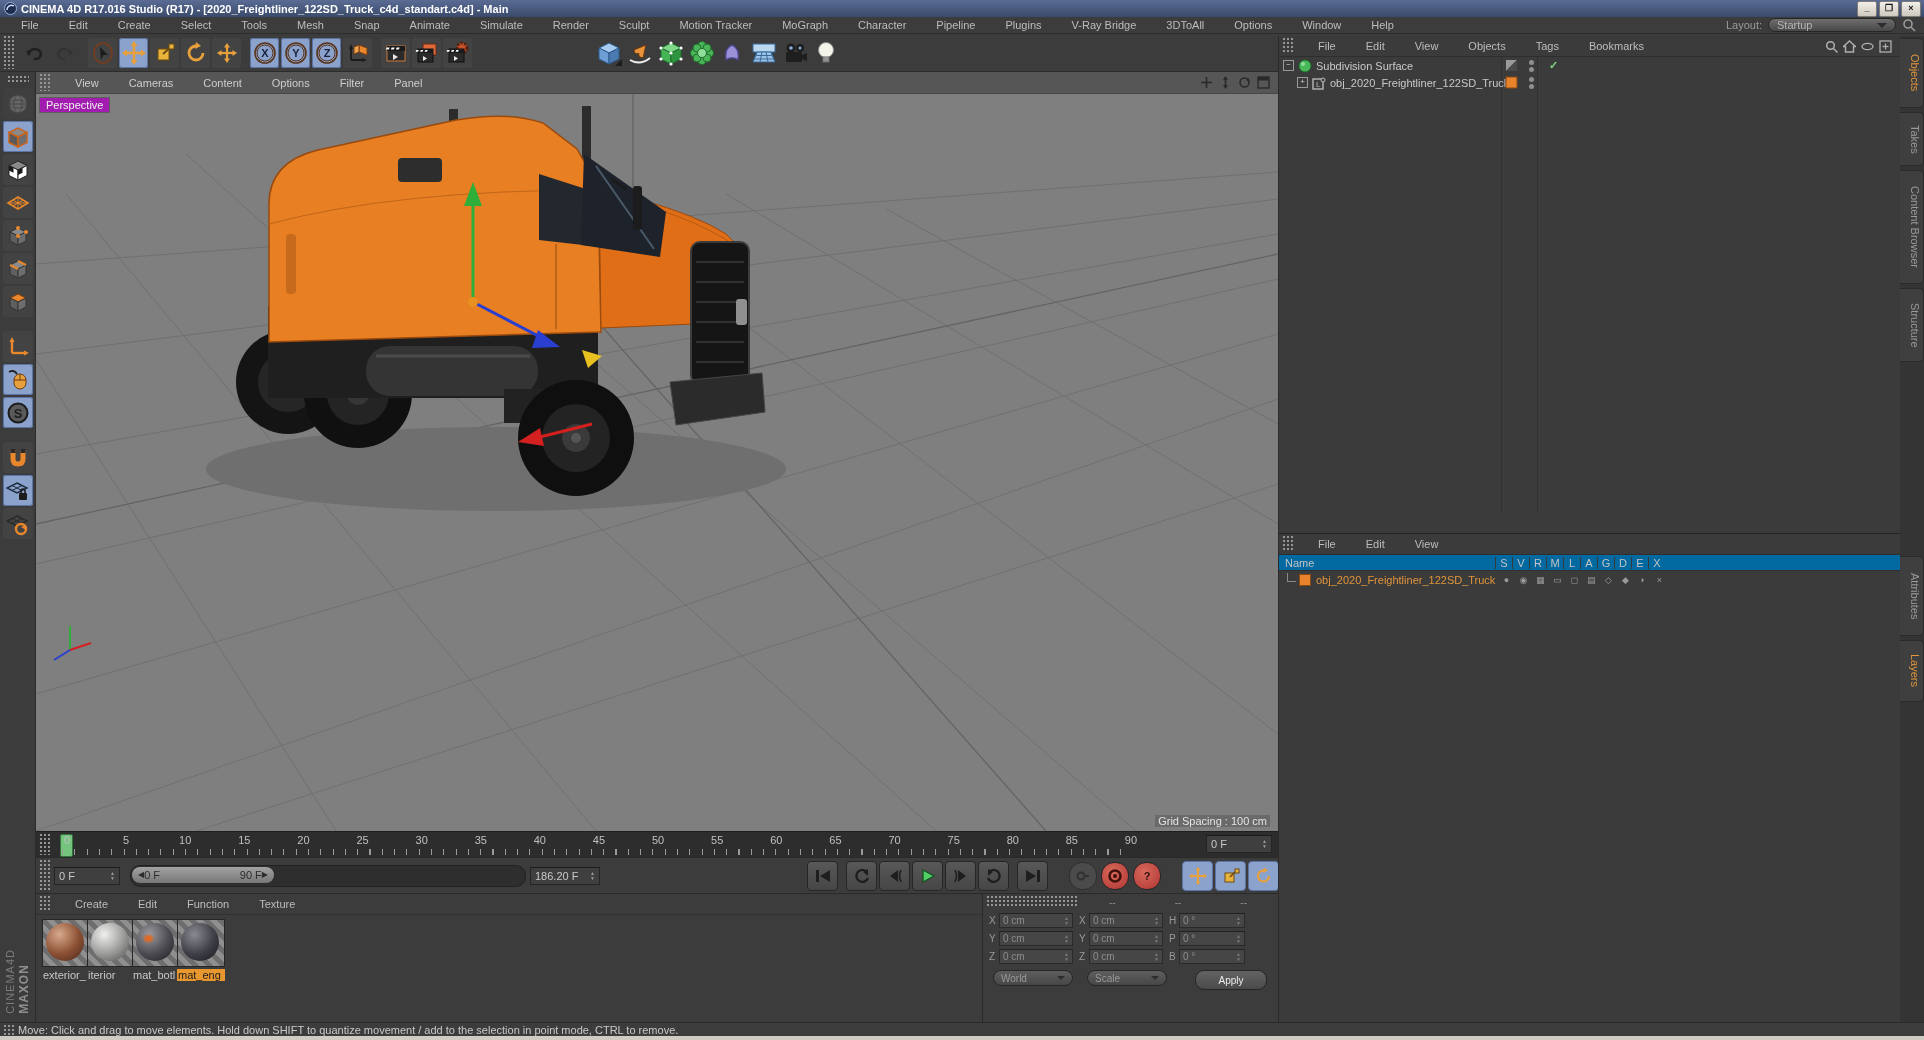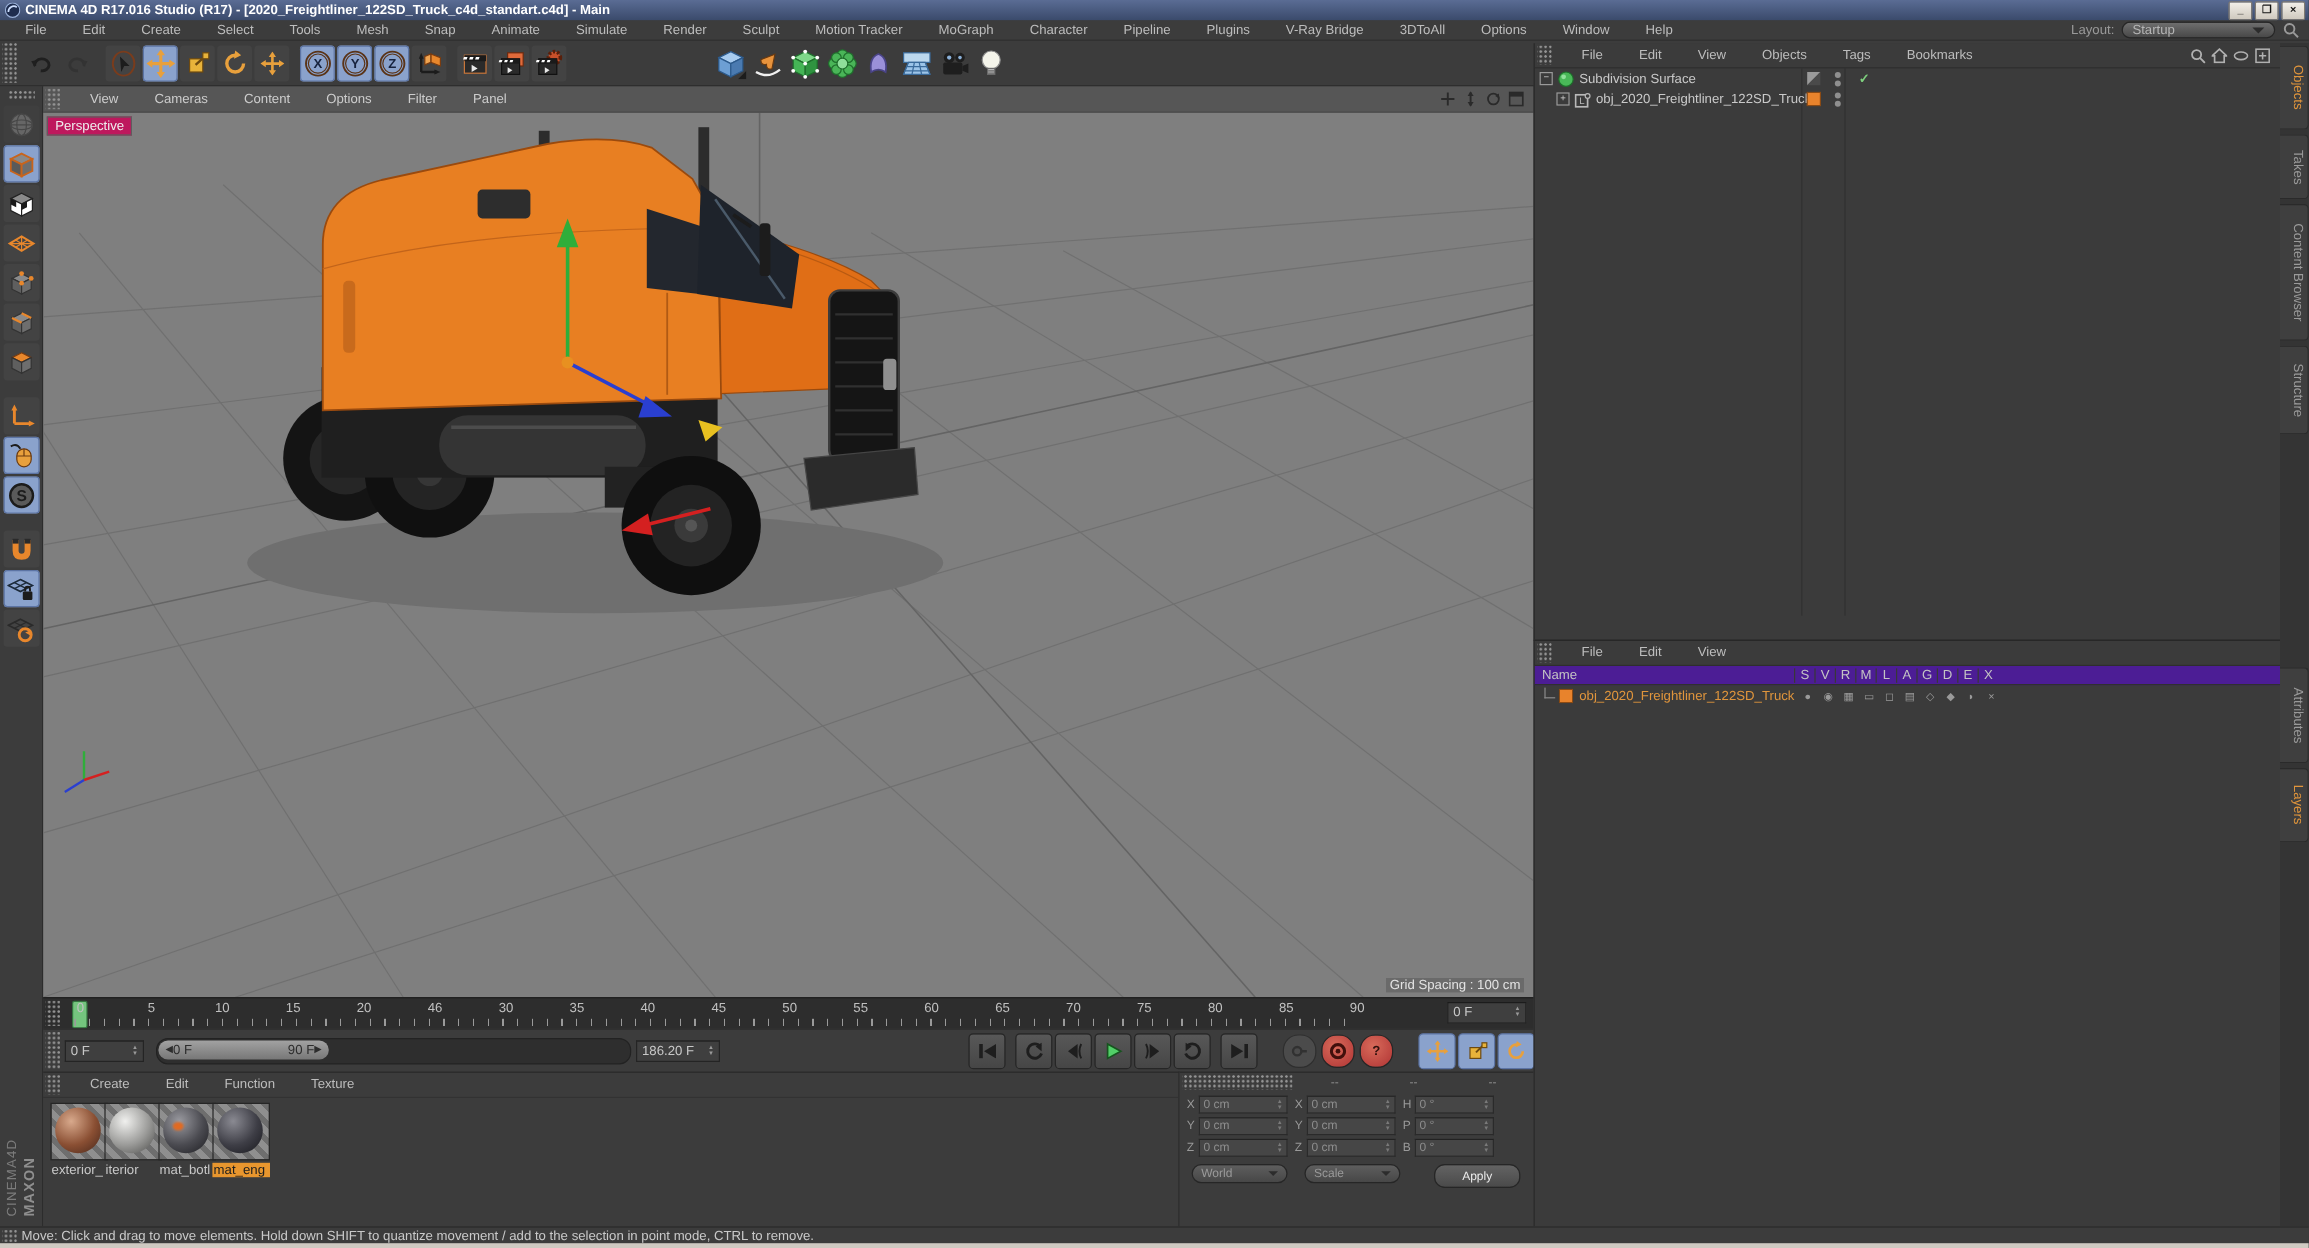--- a/index.html
+++ b/index.html
@@ -31,21 +31,21 @@
   .lgap{height:12px;flex:none;}
   .brand{margin-top:auto;margin-bottom:8px;display:flex;flex-direction:row;gap:1px;}
   .brand span{writing-mode:vertical-rl;transform:rotate(180deg);letter-spacing:1px;}
   .brand .b1{font-weight:bold;color:#8f8f8f;font-size:12px;}
   .brand .b2{color:#7c7c7c;font-size:11px;}
   
   .vpmenu{left:36px;top:72px;width:1242px;height:22px;background:#565656;border-bottom:1px solid #474747;display:flex;align-items:center;box-sizing:border-box;}
   .vpmenu .mi{color:#cdcdcd;padding:0 9px;}
   .vpicons{margin-left:auto;display:flex;gap:6px;padding-right:8px;}
   .vpcanvas{left:36px;top:94px;width:1242px;height:737px;background:#7f7f7f;overflow:hidden;}
-  .perschip{position:absolute;left:3px;top:3px;background:#be185d;border:1px solid #5e5e5e;color:#efefef;padding:1px 6px;}
+  .perschip{position:absolute;left:3px;top:3px;background:#a21caf;border:1px solid #5e5e5e;color:#efefef;padding:1px 6px;}
   .gridlabel{position:absolute;right:8px;bottom:4px;color:#e3e3e3;background:rgba(90,90,90,.55);padding:0 3px;}
   
   .ruler{left:36px;top:831px;width:1242px;height:26px;background:#2d2d2d;border-top:1px solid #1f1f1f;display:flex;align-items:stretch;box-sizing:border-box;}
   .rtrack{position:relative;flex:1;margin-right:6px;}
   .rticks{position:absolute;left:8px;right:70px;bottom:2px;height:6px;background-image:repeating-linear-gradient(to right,#9a9a9a 0 1px,transparent 1px 12.3px);}
   .rlabels{position:absolute;left:2px;right:58px;top:2px;display:flex;justify-content:space-between;}
   .rlabels span{width:22px;text-align:center;color:#c0c0c0;}
   .playhead{position:absolute;left:6px;top:2px;width:11px;height:21px;background:#74c47e;border:1px solid #34743f;border-radius:2px;}
   .framefield{width:66px;height:18px;margin:3px 6px 0 0;background:#3f3f3f;border:1px solid #242424;border-top-color:#1c1c1c;display:flex;align-items:center;padding:0 4px;box-sizing:border-box;color:#c8c8c8;flex:none;}
   .spin{margin-left:auto;display:flex;flex-direction:column;font-size:5px;line-height:5px;color:#9a9a9a;}
@@ -91,21 +91,21 @@
   .rmenu{height:20px;display:flex;align-items:center;border-bottom:1px solid #2e2e2e;}
   .rmicons{margin-left:auto;display:flex;gap:5px;padding-right:8px;align-items:center;}
   .omtree{position:relative;height:456px;}
   .vline{position:absolute;top:0;bottom:0;width:1px;background:#313131;}
   .orow{display:flex;align-items:center;height:17px;position:relative;}
   .exp{width:9px;height:9px;border:1px solid #9a9a9a;color:#cfcfcf;font-size:8px;line-height:7px;text-align:center;margin:0 4px;flex:none;}
   .oname{color:#c9c9c9;white-space:nowrap;}
   .dot2{display:flex;flex-direction:column;gap:2px;margin-left:6px;}
   .dot2 i{width:5px;height:5px;border-radius:50%;background:#8f8f8f;}
   .check{color:#7ed07e;font-weight:bold;margin-left:8px;}
-  .lmhead{height:15px;display:flex;align-items:center;background:#4c1d95;border-bottom:1px solid #303030;color:#c4c4c4;}
+  .lmhead{height:15px;display:flex;align-items:center;background:#0369a1;border-bottom:1px solid #303030;color:#c4c4c4;}
   .lmcol{width:17px;text-align:center;border-left:1px solid #383838;box-sizing:border-box;flex:none;}
   .lmrow{height:17px;display:flex;align-items:center;}
   .lmrow .icn{width:17px;text-align:center;color:#9a9a9a;font-size:9px;flex:none;}
   .treeelbow{width:8px;height:8px;border-left:1px solid #8a8a8a;border-bottom:1px solid #8a8a8a;margin:0 3px 4px 8px;flex:none;}
   
   .rtabs{left:1900px;top:36px;width:24px;height:986px;background:#343434;position:absolute;display:flex;flex-direction:column;box-sizing:border-box;}
   .rtab{writing-mode:vertical-rl;background:#3f3f3f;border:1px solid #2a2a2a;border-left:none;border-radius:0 4px 4px 0;color:#9a9a9a;padding:8px 2px;margin:2px 0;text-align:center;flex:none;}
   .rtab.on{color:#e0953c;}
   
   .statusbar{left:0;top:1022px;width:1924px;height:14px;background:#3c3c3c;border-top:1px solid #2a2a2a;display:flex;align-items:center;box-sizing:border-box;color:#c9c9c9;}
@@ -637,21 +637,21 @@
 <div class="abs ruler">
   <span class="grip"></span>
   <div class="rtrack">
     <span class="playhead"></span>
     <div class="rlabels">
       <span>0</span>
         <span>5</span>
         <span>10</span>
         <span>15</span>
         <span>20</span>
-        <span>46</span>
+        <span>25</span>
         <span>30</span>
         <span>35</span>
         <span>40</span>
         <span>45</span>
         <span>50</span>
         <span>55</span>
         <span>60</span>
         <span>65</span>
         <span>70</span>
         <span>75</span>

